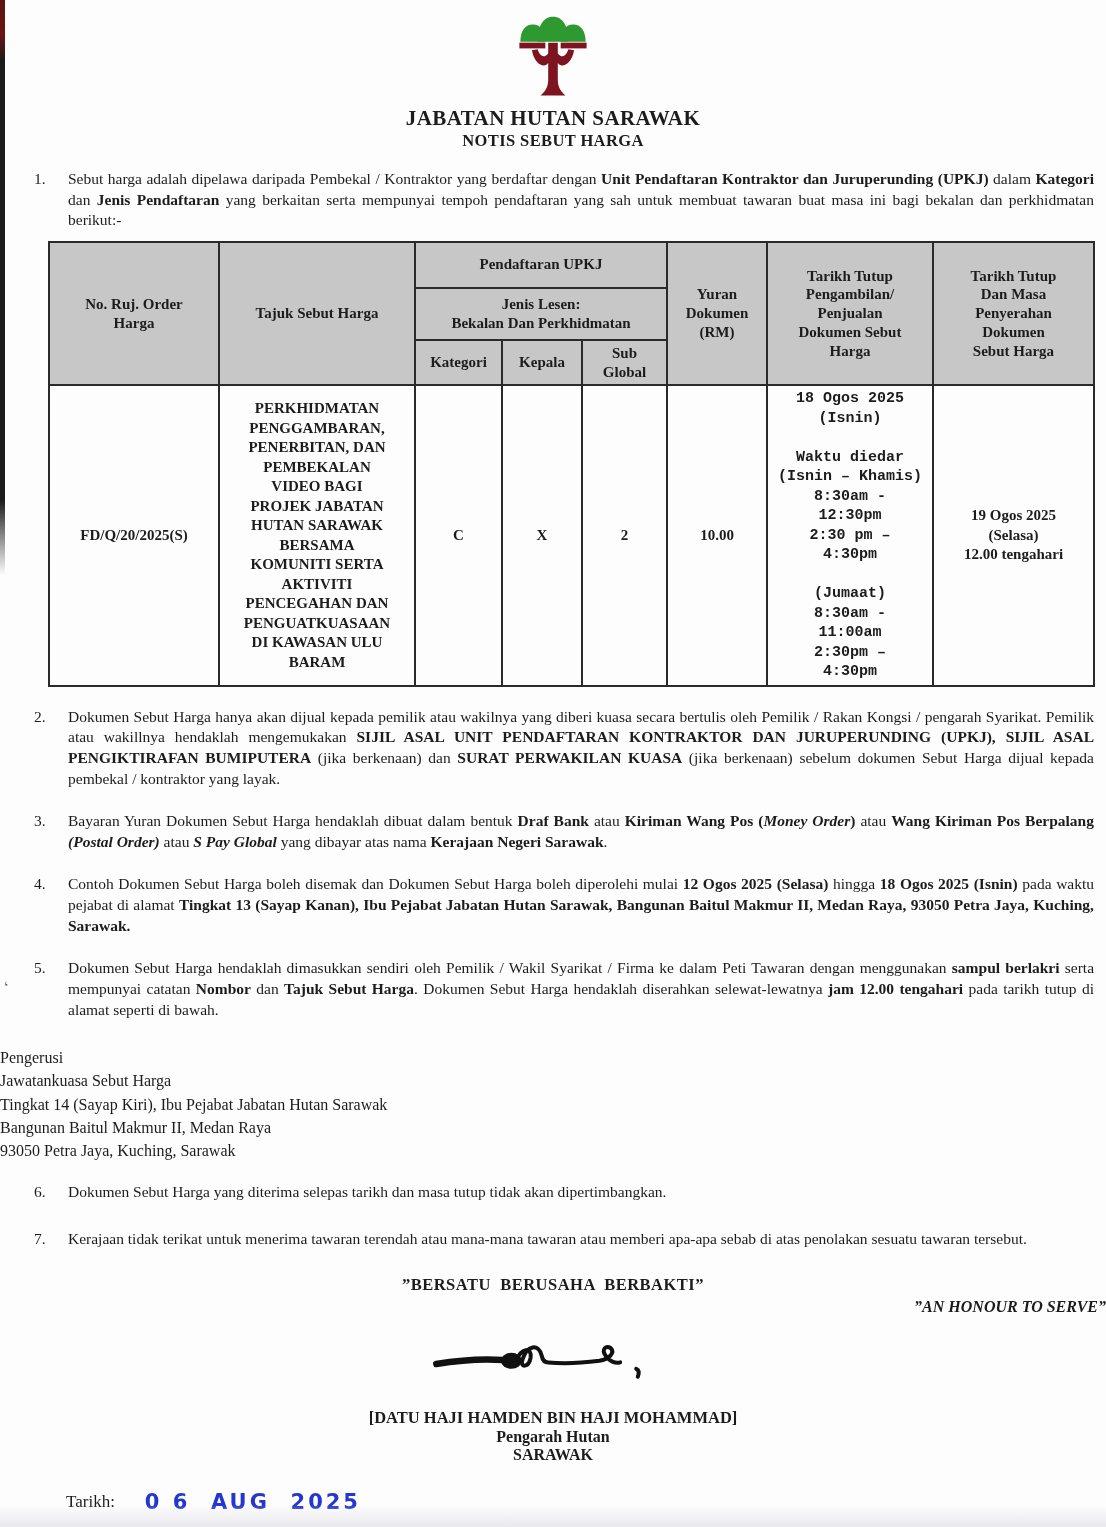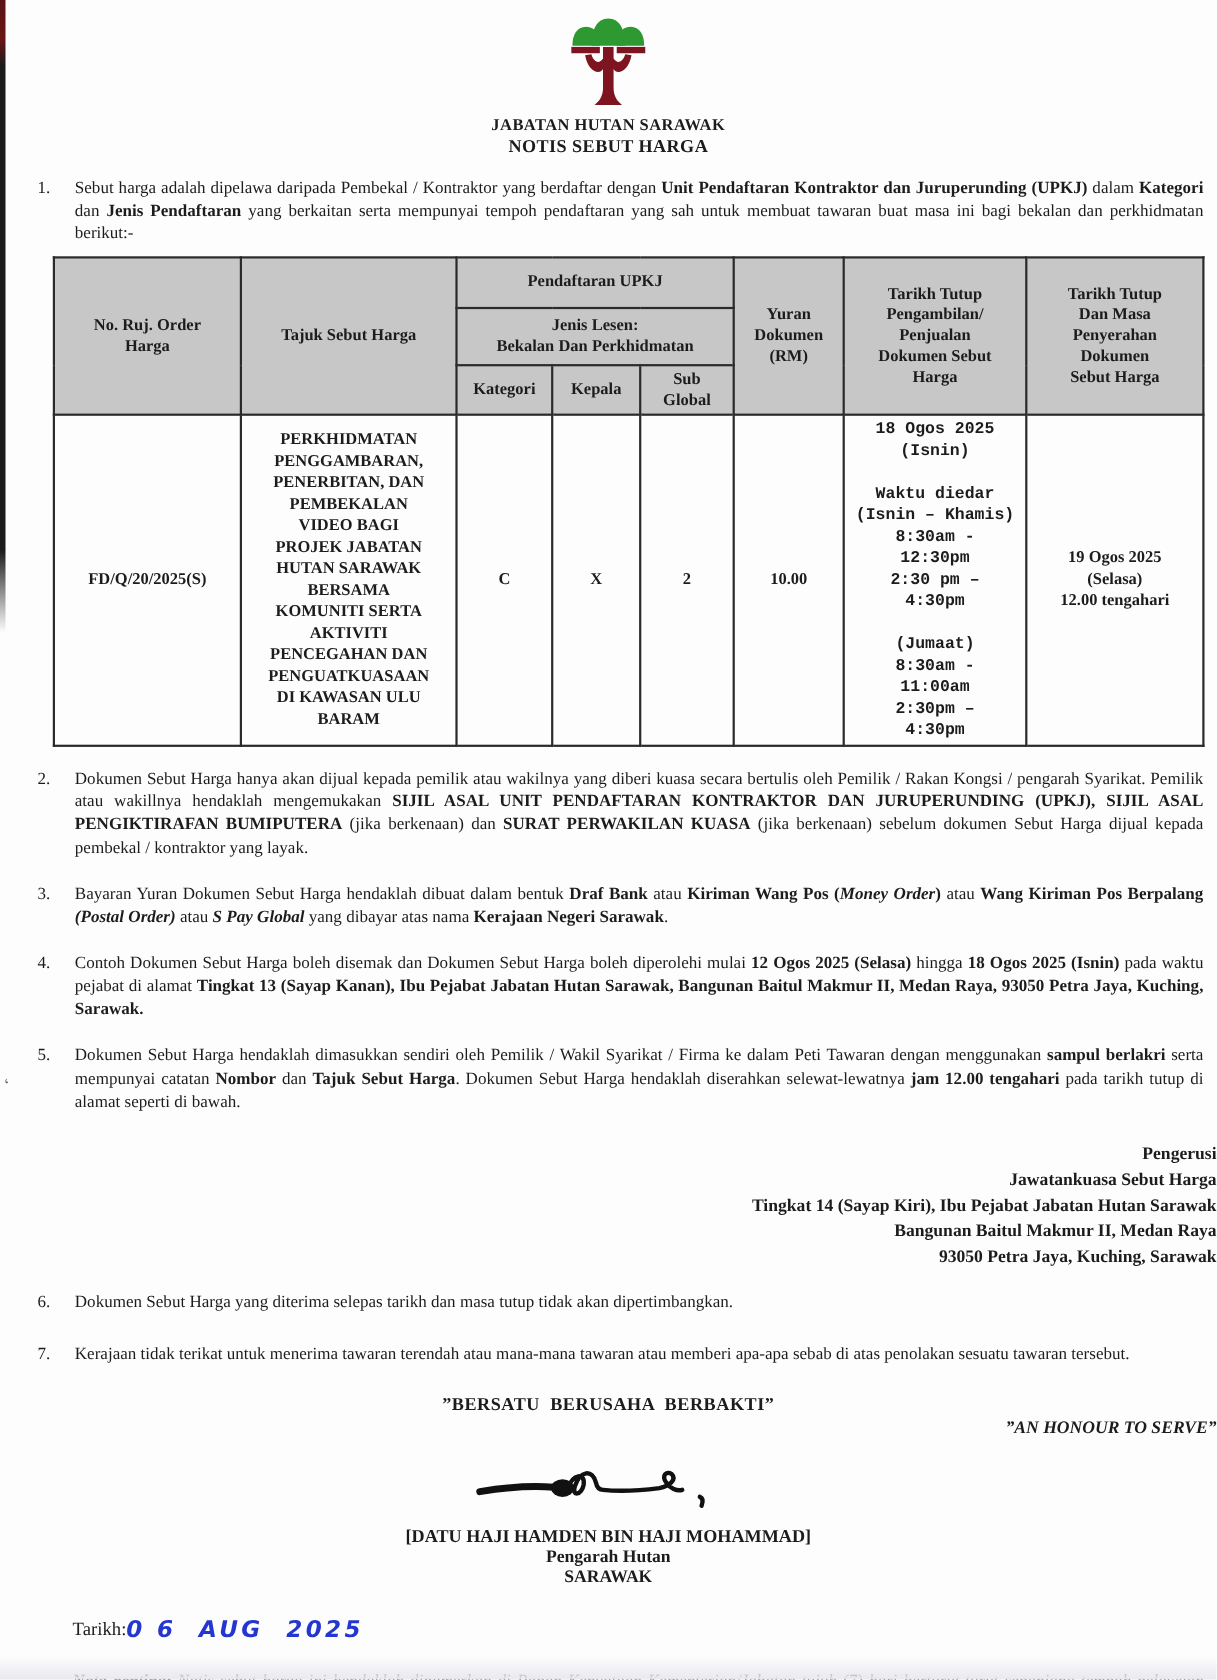--- a/index.html
+++ b/index.html
@@ -11,44 +11,44 @@
   .page{position:relative;width:1106px;height:1527px;background:#fdfdfd;}
   
   .left-edge{position:absolute;left:0;top:0;width:5px;height:575px;
     background:linear-gradient(to bottom,#5a1414 0px,#6a1516 35px,#1b1b1b 60px,#1b1b1b 500px,rgba(0,0,0,0) 575px);}
   .left-mark{position:absolute;left:5px;top:978px;color:#666;font-size:16px;transform:rotate(-25deg);}
   .bottom-band{position:absolute;left:0;bottom:0;width:1106px;height:22px;
     background:linear-gradient(to top,#e9e9ee,rgba(255,255,255,0));}
   
   .hdr{padding-top:14px;text-align:center;}
   .logo{display:block;margin:0 auto;}
-  .dept-title{font-weight:bold;font-size:15px;letter-spacing:.4px;margin-top:4px;}
+  .dept-title{font-weight:bold;font-size:21px;letter-spacing:.4px;margin-top:4px;}
   .notice-title{font-weight:bold;font-size:16.5px;letter-spacing:.4px;}
   
   .para{display:flex;margin:0 12px 0 34px;font-size:15.5px;line-height:1.33;}
   .para .num{flex:none;width:34px;}
   .para .body{flex:1;text-align:justify;}
   .b{font-weight:bold;}
   .i{font-style:italic;}
   
   table.tender{border-collapse:collapse;margin:10px 0 0 48px;table-layout:fixed;}
   table.tender th,table.tender td{border:2px solid #2a2a2a;padding:3px 4px;text-align:center;vertical-align:middle;}
   table.tender th{background:#c7c7c7;font-weight:bold;font-size:15px;line-height:1.25;white-space:pre-line;}
   table.tender td{background:#fdfdfd;font-weight:bold;font-size:15px;line-height:1.3;white-space:pre-line;}
   td.toptext{vertical-align:top;padding-top:14px;font-family:Liberation Mono, monospace;}
   
-  .center-block{text-align:right;font-weight:bold;font-size:16px;line-height:1.45;white-space:pre-line;}
+  .center-block{text-align:left;font-weight:normal;font-size:16px;line-height:1.45;white-space:pre-line;}
   .motto1{text-align:center;font-weight:bold;font-size:16.5px;white-space:pre-wrap;letter-spacing:.5px;}
   .motto2{text-align:right;font-weight:bold;font-style:italic;font-size:16px;margin-top:3px;}
   .sig-wrap{text-align:center;margin-top:8px;}
-  .sig-name{text-align:center;font-weight:bold;font-size:16.5px;margin-top:2px;}
+  .sig-name{text-align:center;font-weight:bold;font-size:16.5px;margin-top:16px;}
   .sig-title{text-align:center;font-weight:bold;font-size:16px;}
   .date-row{margin:26px 0 0 66px;font-size:17px;display:flex;align-items:center;}
-  .stamp{color:#2336cf;font-family:"DejaVu Sans",sans-serif;font-weight:bold;
-    font-size:21px;letter-spacing:3px;white-space:pre-wrap;font-style:italic;}
+  .stamp{margin-left:30px;color:#2336cf;font-family:"DejaVu Sans",sans-serif;font-weight:bold;
+    font-size:21px;letter-spacing:3px;white-space:pre-wrap;}
   .nota{margin:26px 12px 0 66px;font-size:15.5px;line-height:1.35;font-style:italic;text-align:justify;}
   .sp18{height:18px;} .sp20{height:20px;} .sp22{height:22px;} .sp26{height:26px;}
 </style>
 </head>
 <body>
 
 <div class="page">
 
   <div class="left-edge"></div>
   <span class="left-mark">ʻ</span>

